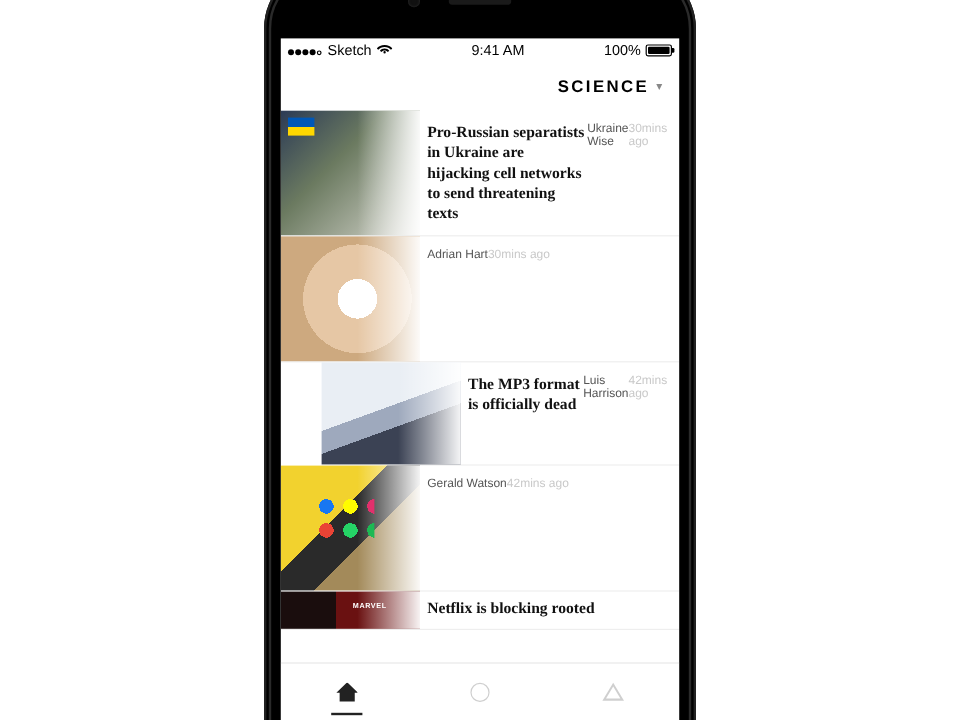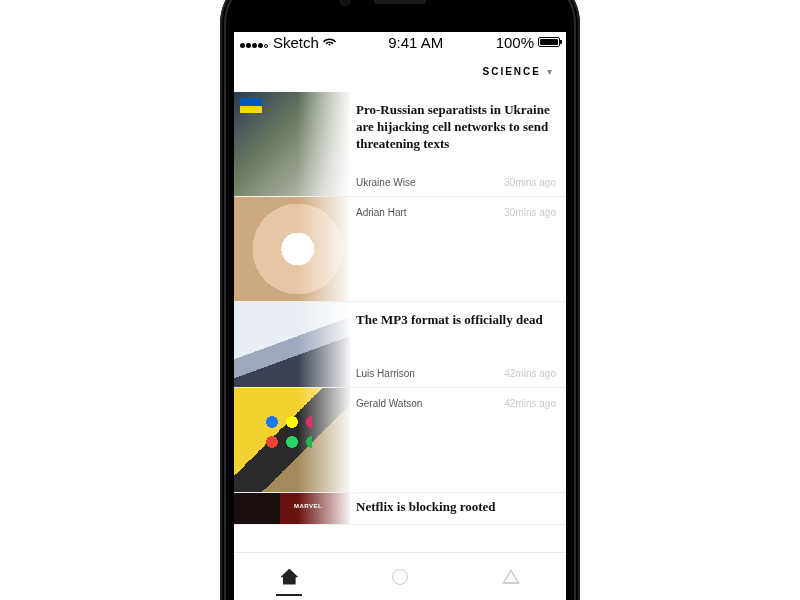--- a/index.html
+++ b/index.html
@@ -37,50 +37,50 @@
   .screen {
     width: 100%; height: 100%;
     background: #fff;
     overflow: hidden;
     position: relative;
   }
   
   .status {
     height: 20px; display: flex; align-items: center;
     justify-content: space-between; padding: 0 6px;
-    font-size: 15px; font-weight: 500; color: #000;
+    font-size: 12px; font-weight: 500; color: #000;
   }
   .status .left, .status .right { display: flex; align-items: center; gap: 4px; }
   .dots span { display:inline-block; width:5px; height:5px; border-radius:50%; background:#000; margin-right:1px;}
   .dots span.hollow { background:transparent; border:1px solid #000; width:4px; height:4px;}
   .wifi { font-size: 11px; }
   .battery {
     width: 22px; height: 10px; border:1px solid #000; border-radius:2px;
     position: relative;
   }
   .battery::after { content:""; position:absolute; right:-3px; top:2px; width:2px; height:4px; background:#000; border-radius:0 1px 1px 0;}
   .battery .fill { position:absolute; inset:1px; background:#000; border-radius:1px;}
   
   .header {
     height: 40px; display:flex; align-items:center; justify-content:flex-end;
     padding: 0 14px; gap:6px;
     border-bottom: 1px solid rgba(0,0,0,0);
   }
   .header .title {
-    font-size: 10px; font-weight:700; letter-spacing: 2px;
+    font-size: 14px; font-weight:700; letter-spacing: 2px;
     font-family: "Avenir Next", "Futura", -apple-system, sans-serif;
   }
   .chev { color:#888; font-size:10px; }
   
   .list { position:absolute; top:60px; bottom:48px; left:0; right:0; overflow:hidden; }
   .row {
     display:flex; height:105px; border-bottom:1px solid #eee;
     position: relative;
   }
-  .row.short { height: 86px; }
+  .row.short { height: 86px; margin-left: 34px; }
   .thumb {
     width: 116px; height:100%; flex:none;
     position: relative;
   }
   .thumb .fade {
     position:absolute; inset:0;
     background: linear-gradient(90deg, rgba(255,255,255,0) 55%, rgba(255,255,255,0.95) 100%);
   }
   .th1 { background: linear-gradient(135deg,#2b3a55 0%, #6b7a60 40%, #d7d7cf 100%); }
   .th1::before { content:""; position:absolute; left:6px; top:6px; width:22px; height:15px;
@@ -94,21 +94,21 @@
       radial-gradient(circle at 30px 10px,#fffc00 0 6px,transparent 6px),
       radial-gradient(circle at 50px 10px,#e1306c 0 6px,transparent 6px),
       radial-gradient(circle at 10px 30px,#ea4335 0 6px,transparent 6px),
       radial-gradient(circle at 30px 30px,#25d366 0 6px,transparent 6px),
       radial-gradient(circle at 50px 30px,#1db954 0 6px,transparent 6px);
   }
   .th5 { background: linear-gradient(90deg,#1a0d0d 0 40%, #6a1111 40% 100%); }
   .th5::after { content:"MARVEL"; position:absolute; left:60px; top:10px; color:#fff; font-size:6px; font-weight:700; letter-spacing:0.5px;}
   .content {
     flex:1; padding: 10px 10px 8px 6px;
-    display:flex; flex-direction:column; justify-content:space-between;
+    display:flex; flex-direction:row; justify-content:space-between;
     font-family: Georgia, "Times New Roman", serif;
   }
   .headline { font-size: 13px; line-height:1.3; color:#111; font-weight:600;}
   .meta { display:flex; justify-content:space-between; font-family: -apple-system, sans-serif; font-size:10px;}
   .author { color:#555; }
   .time { color:#c9c9c9; }
   .row.peek { height: 32px; }
   .row.peek .content { justify-content:flex-start; padding-top:6px;font-family:Liberation Serif, serif; }
   
   .tabbar {

